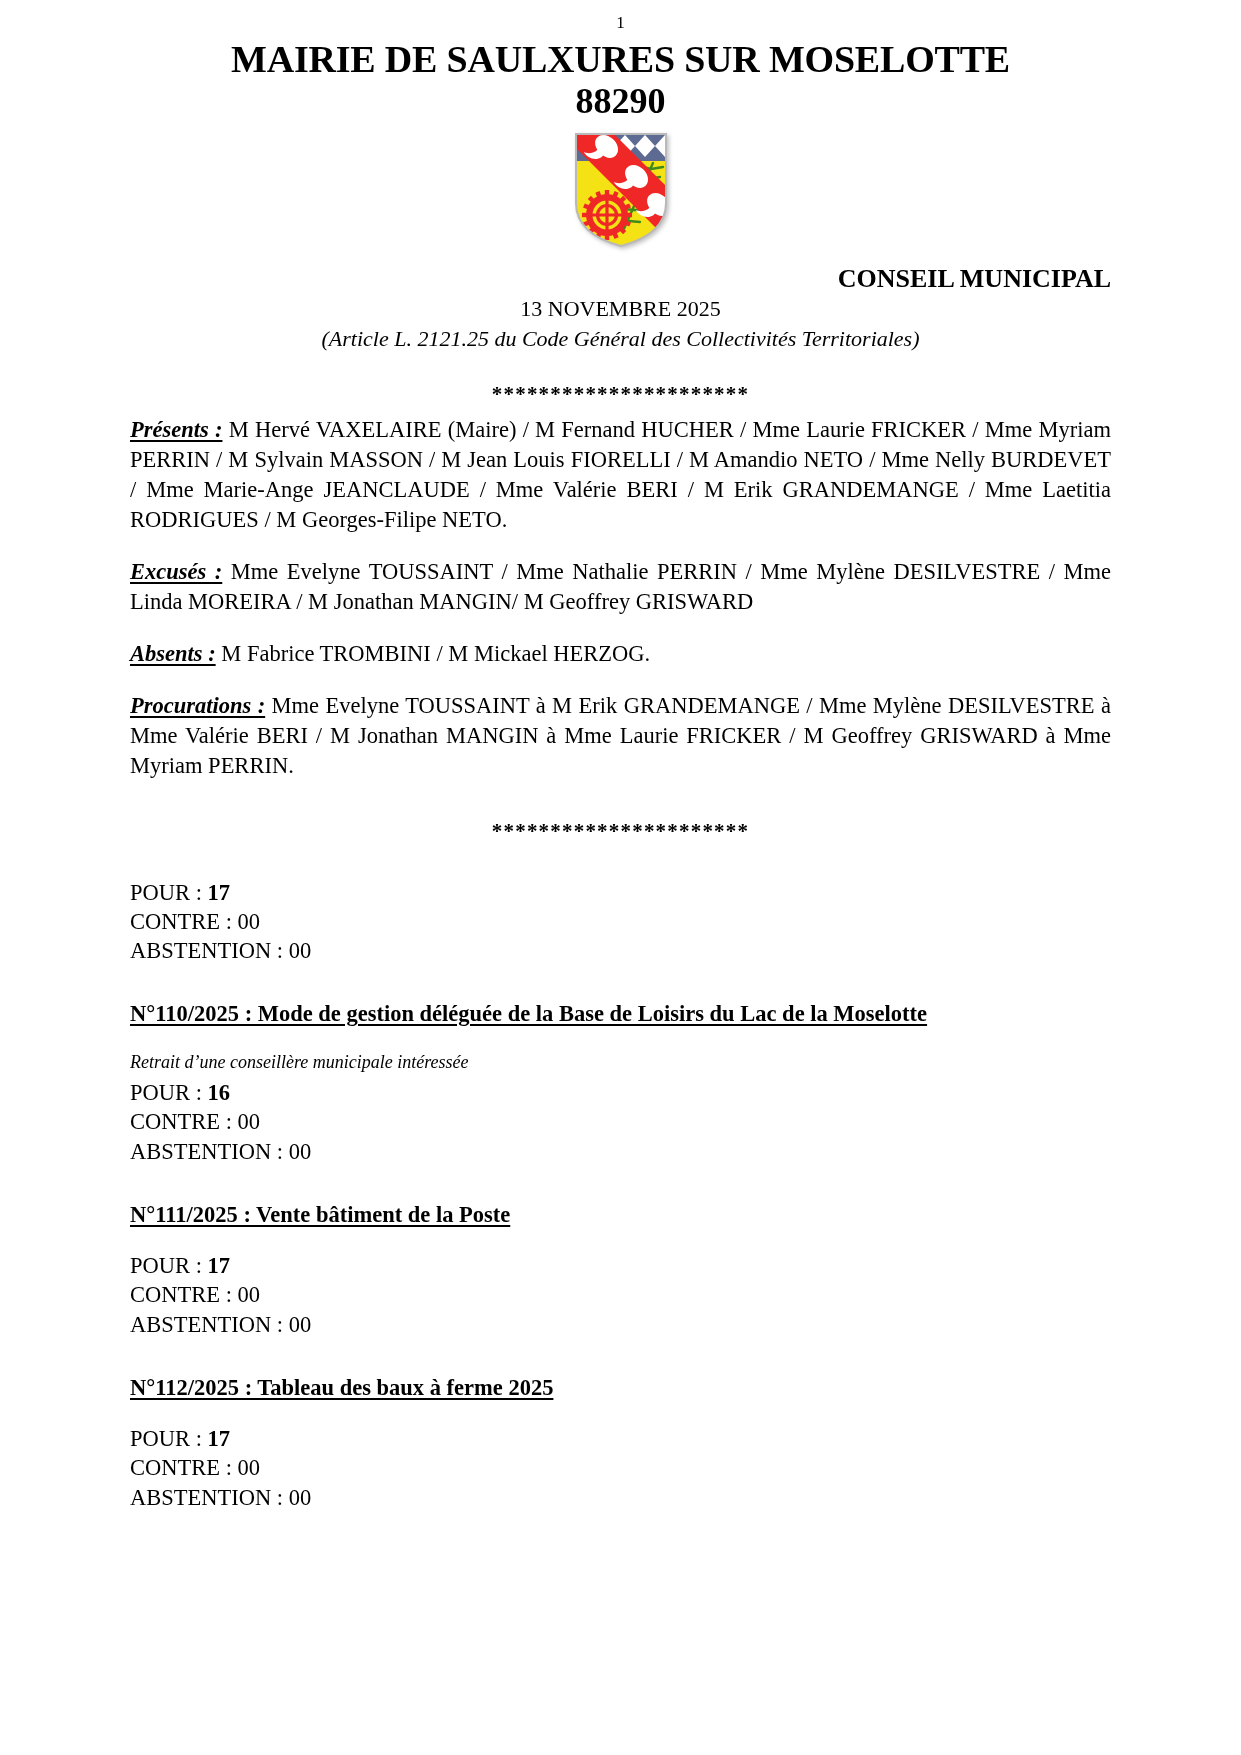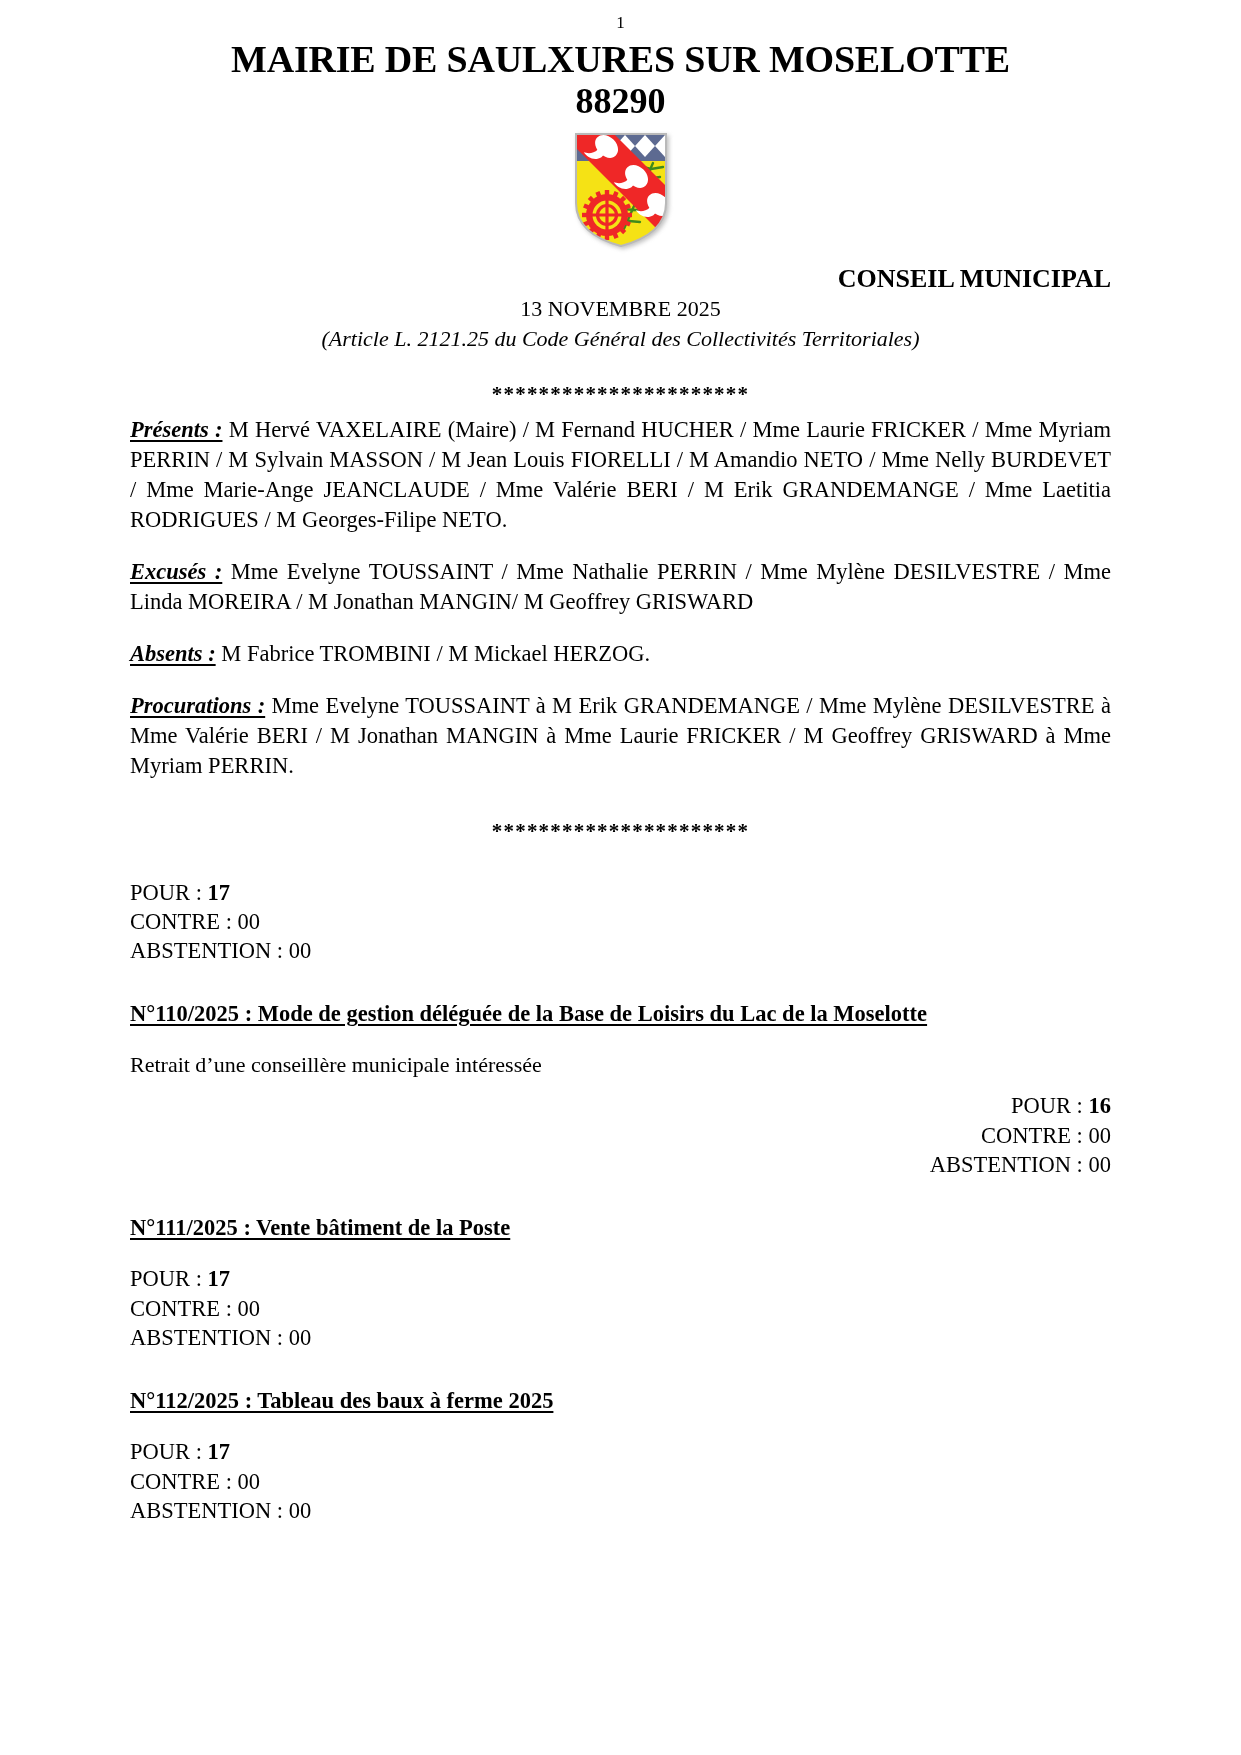--- a/index.html
+++ b/index.html
@@ -111,32 +111,32 @@
   }
   .delib-title {
     font-weight: bold;
     font-size: 22.5px;
     line-height: 1.3;
     text-decoration: underline;
     text-underline-offset: 3px;
     margin: 0;
   }
   .delib-note {
-    font-size: 22px;
+    font-style: italic;
+    font-size: 18px;
     line-height: 1.3;
     margin: 22px 0 0 0;
   }
   .votes {
     font-size: 22.5px;
     line-height: 1.3;
     margin: 22px 0 0 0;
   }
   .votes.tight {
-    margin-top: 12px;
-    text-align: right;
+    margin-top: 4px;
   }
   .vote-line {
     margin: 0;
     white-space: pre;
   }
   .vote-strong {
     font-weight: bold;
   }
 
   

